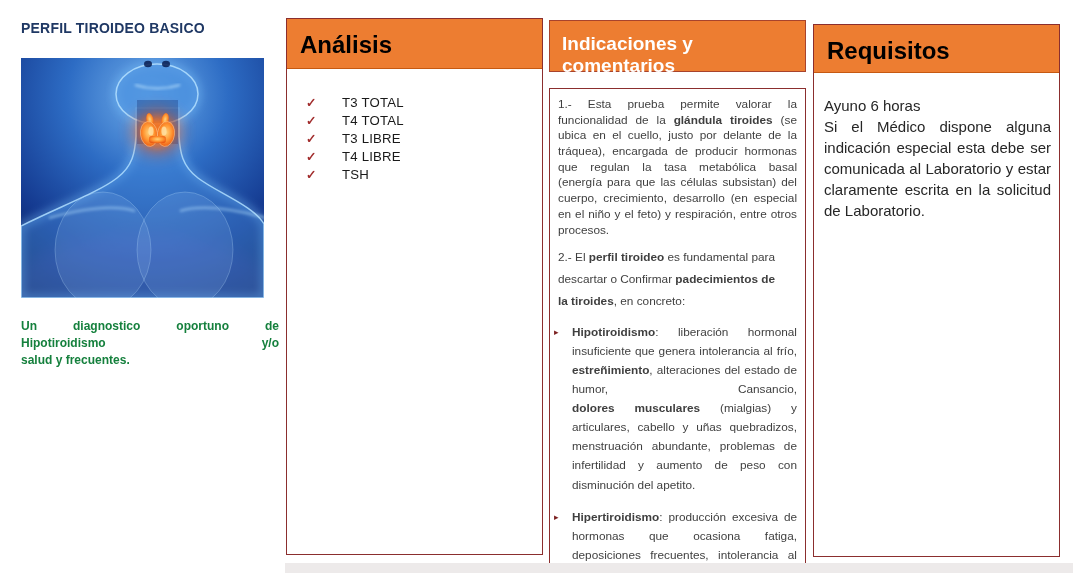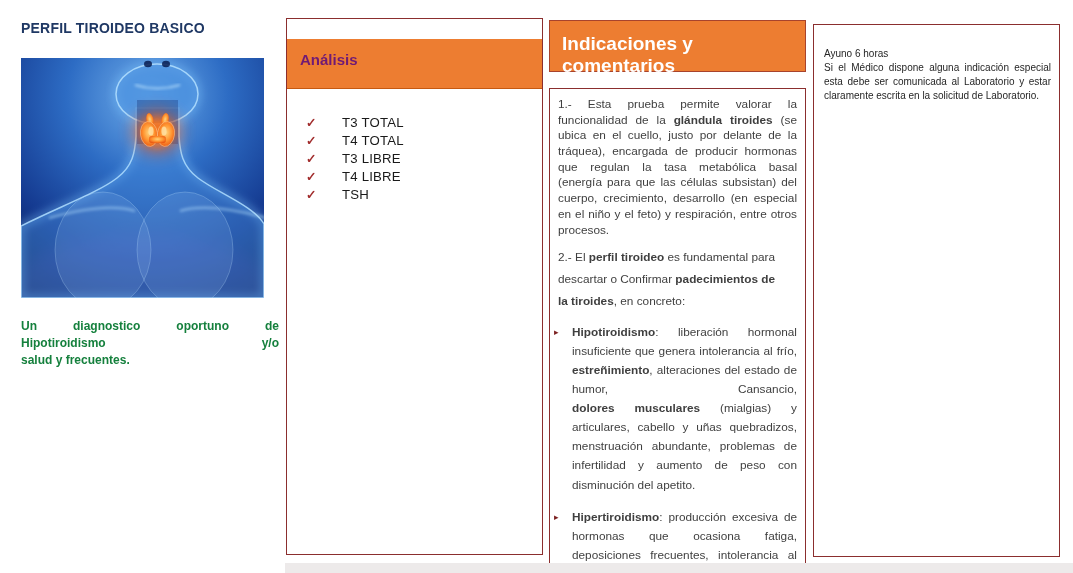--- a/index.html
+++ b/index.html
@@ -18,23 +18,22 @@
   .tagline{
     position:absolute;left:21px;top:318px;width:258px;
     font-size:12px;font-weight:bold;color:#15803d;line-height:1.42;
   }
   .tagline .jline{text-align:justify;text-align-last:justify;}
   .tagline .lastline{text-align:left;}
   
   .panel{position:absolute;background:#ffffff;border:1.5px solid #8b2e2e;box-sizing:border-box;}
   .panel-header{
     background:#ed7d31;border-bottom:1px solid #c65911;box-sizing:border-box;
-    color:#701a75;font-weight:bold;font-size:15px;height:50px;
+    color:#000000;font-weight:bold;font-size:24px;height:50px;
     padding:12px 0 0 13px;
-    margin-top:20px;
   }
   .header-box{
     position:absolute;background:#ed7d31;border:1.5px solid #a8432c;box-sizing:border-box;
     color:#ffffff;font-weight:bold;font-size:19px;padding:12px 12px 0 12px;
   }
   
   .p-analisis{left:286px;top:18px;width:257px;height:537px;}
   .check-list{margin-top:26px;padding-left:19px;}
   .check-row{display:flex;align-items:baseline;height:18px;font-size:13.2px;color:#1a1a1a;}
   .check-mark{color:#a12c2c;font-size:12.5px;font-weight:bold;width:12px;}
@@ -48,21 +47,21 @@
   }
   .ind-p1{text-align:justify;line-height:1.33;margin:2px 0 9px 0;}
   .ind-p2{text-align:left;line-height:1.85;margin:0 0 10px 0;width:92%;}
   .bullet{display:flex;margin-bottom:13px;}
   .bullet-marker{color:#7b1f1f;font-size:9px;width:9px;flex:none;padding-top:4px;margin-left:-4px;}
   .bullet-text{flex:1;text-align:justify;line-height:1.62;margin-left:9px;}
   .force-just{text-align:justify;text-align-last:justify;}
   .b{font-weight:bold;}
   
   .p-requisitos{left:813px;top:24px;width:247px;height:533px;}
-  .req-body{padding:22px 8px 0 10px;font-size:10px;color:#262626;line-height:1.4;}
+  .req-body{padding:22px 8px 0 10px;font-size:15px;color:#262626;line-height:1.4;}
   .req-first{text-align:left;}
   .req-para{text-align:justify;}
   .bottom-strip{position:absolute;left:285px;top:563px;width:788px;height:10px;background:#edeaea;}
   
   svg{display:block;}
 </style>
 </head>
 <body>
 
 <div class="stage">
@@ -180,20 +179,21 @@
       </div>
     </div>
 
     <div class="bullet">
       <span class="bullet-marker">▸</span>
       <div class="bullet-text"><span class="b">Hipertiroidismo</span><span>: producción excesiva de hormonas que ocasiona fatiga, deposiciones frecuentes, intolerancia al calor, aumento de apetito, sudoración abundante, nerviosismo, menstruaciones irregulares y pérdida de peso</span></div>
     </div>
   </div>
 
   <div class="panel p-requisitos">
+    <div class="panel-header" style="height:48px;">Requisitos</div>
     <div class="req-body">
       <div class="req-first">Ayuno 6 horas</div>
       <div class="req-para">Si el Médico dispone alguna indicación especial esta debe ser comunicada al Laboratorio y estar claramente escrita en la solicitud de Laboratorio.</div>
     </div>
   </div>
 
   <div class="bottom-strip"></div>
 </div>
 
 </body></html>

